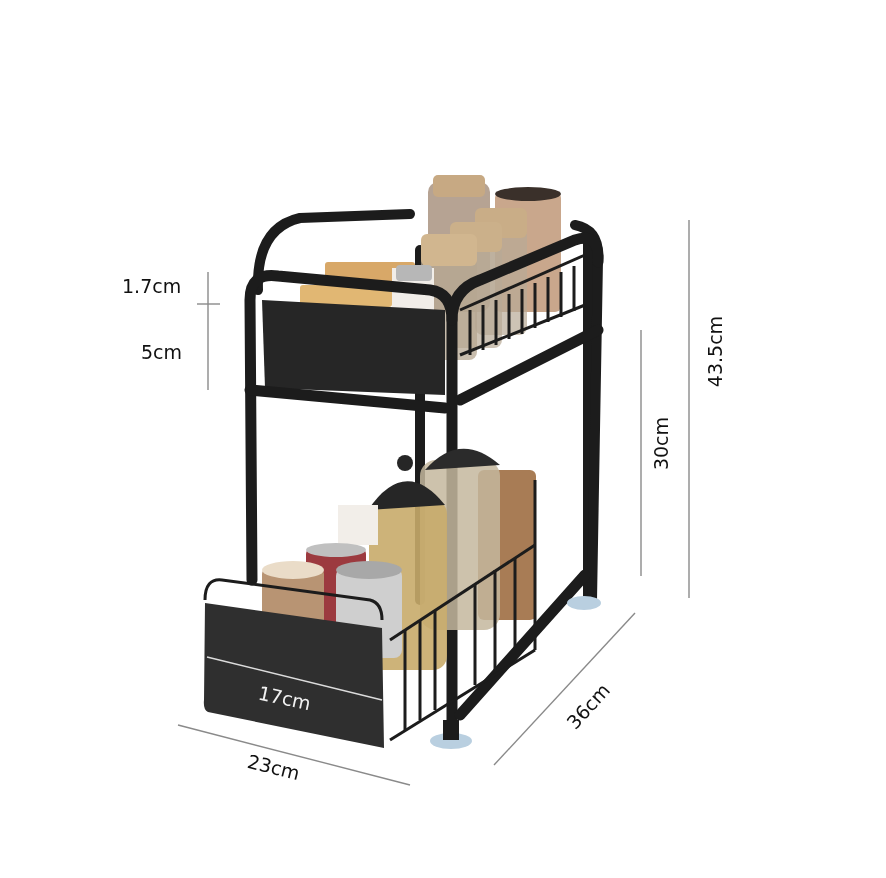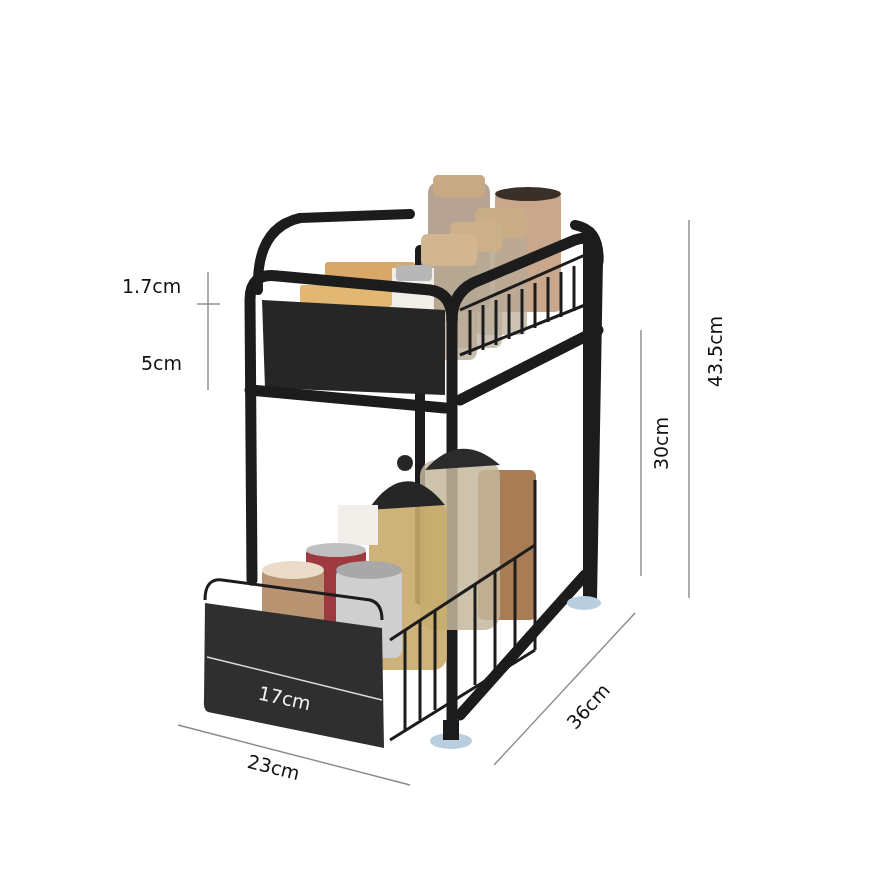--- a/index.html
+++ b/index.html
@@ -108,19 +108,19 @@
 
     <g fill="#b9cfe0">
       <ellipse cx="451" cy="741" rx="21" ry="8"></ellipse>
       <rect x="443" y="720" width="16" height="20" fill="#1c1c1c"></rect>
       <ellipse cx="584" cy="603" rx="17" ry="7"></ellipse>
     </g>
   </svg>
 
   
   <div class="lbl" style="left:122px;top:277px;">1.7cm</div>
-  <div class="lbl" style="left:141px;top:354px;">5cm</div>
+  <div class="lbl" style="left:141px;top:343px;">5cm</div>
   <div class="lbl rot-90" style="left:680px;top:342px;">43.5cm</div>
   <div class="lbl rot-90" style="left:635px;top:434px;">30cm</div>
   <div class="lbl" style="left:247px;top:758px;transform:rotate(14deg);">23cm</div>
   <div class="lbl" style="left:562px;top:697px;transform:rotate(-48deg);">36cm</div>
   <div class="lbl" style="left:258px;top:689px;color:#f2f2f2;transform:rotate(12deg);">17cm</div>
 </div>
 
 </body></html>

